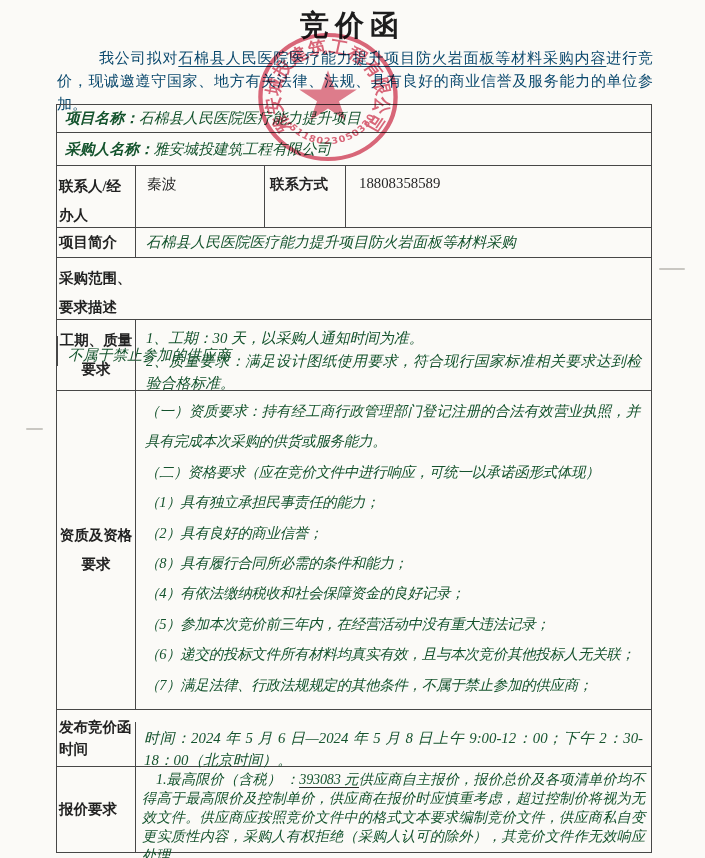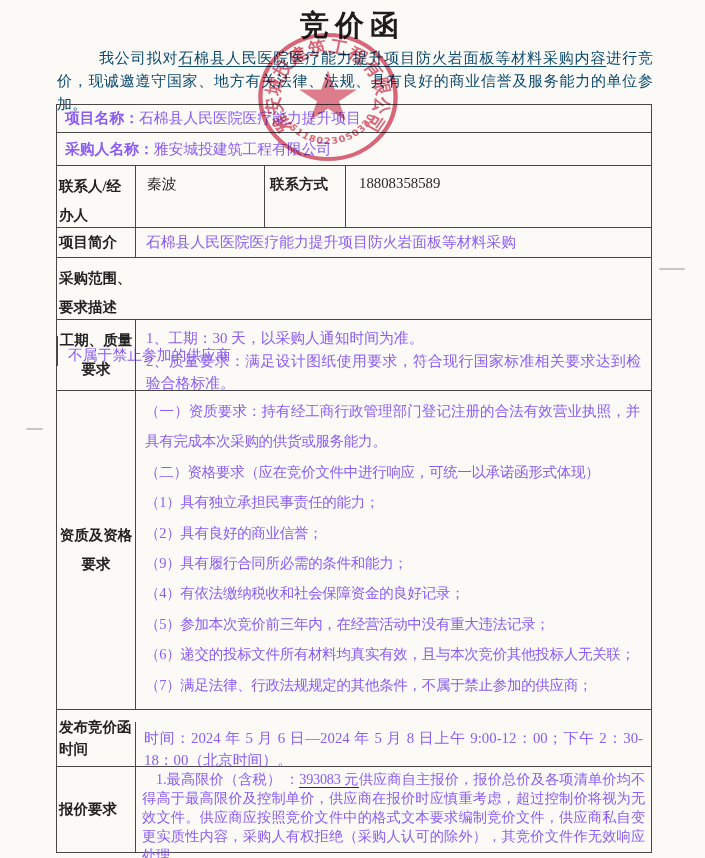--- a/index.html
+++ b/index.html
@@ -40,21 +40,21 @@
   .label{
     width:78px;flex:0 0 78px;
     font-weight:700;font-size:14.5px;line-height:29px;
     padding:6px 2px;white-space:pre-line;
     color:#222;
   }
   .label.center{text-align:center;}
   .label.vcenter{display:flex;align-items:center;justify-content:flex-start;}
   .label.vcenter.center{justify-content:center;}
   .label.tight{line-height:22px;}
-  .value{flex:1;font-size:14.8px;color:#8b5cf6;}
+  .value{flex:1;font-size:14.8px;color:#14532d;font-style:italic;}
   
   .r1{height:27px;}  .r1 .td{display:flex;align-items:center;padding-left:8px;font-size:14.8px;}
   .r2{height:32px;}  .r2 .td{display:flex;align-items:center;padding-left:8px;font-size:14.8px;}
   .r3{height:61px;}
   .r3 .cell-name{width:129px;flex:0 0 129px;padding:9px 4px 0 11px;font-size:14.8px;}
   .r3 .cell-mlabel{width:81px;flex:0 0 81px;padding:9px 2px 0 5px;font-weight:700;font-size:14.5px;}
   .r3 .cell-phone{flex:1;padding:9px 4px 0 13px;font-size:14.8px;}
   .r4{height:29px;}  .r4 .value{display:flex;align-items:center;padding-left:10px;}
   .r5{height:61px;flex-direction:column;}  .r5 .value{padding:8px 10px 0 10px;line-height:22px;}
   .r6{height:70px;}  .r6 .value{padding:7px 10px 0 10px;line-height:22.5px;}
@@ -145,21 +145,21 @@
     </div>
 
     <div class="tr r7">
       <div class="td label center vcenter">资质及资格
 要求</div>
       <div class="td value">
         <p>（一）资质要求：持有经工商行政管理部门登记注册的合法有效营业执照，并具有完成本次采购的供货或服务能力。</p>
         <p>（二）资格要求（应在竞价文件中进行响应，可统一以承诺函形式体现）</p>
         <p>（1）具有独立承担民事责任的能力；</p>
         <p>（2）具有良好的商业信誉；</p>
-        <p>（9）具有履行合同所必需的条件和能力；</p>
+        <p>（8）具有履行合同所必需的条件和能力；</p>
         <p>（4）有依法缴纳税收和社会保障资金的良好记录；</p>
         <p>（5）参加本次竞价前三年内，在经营活动中没有重大违法记录；</p>
         <p>（6）递交的投标文件所有材料均真实有效，且与本次竞价其他投标人无关联；</p>
         <p>（7）满足法律、行政法规规定的其他条件，不属于禁止参加的供应商；</p>
       </div>
     </div>
 
     <div class="tr r8">
       <div class="td label tight">发布竞价函
 时间</div>

